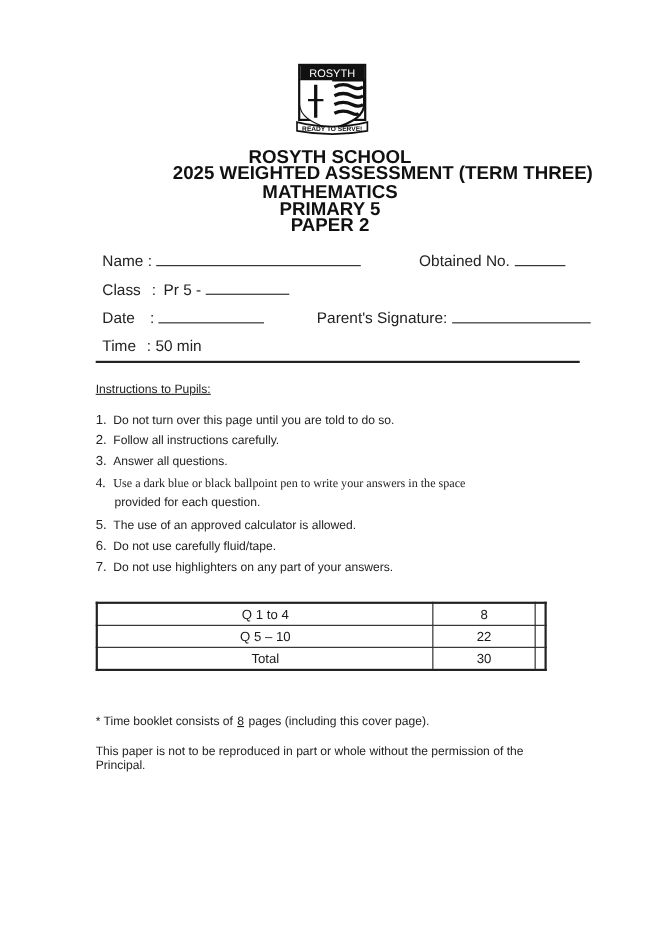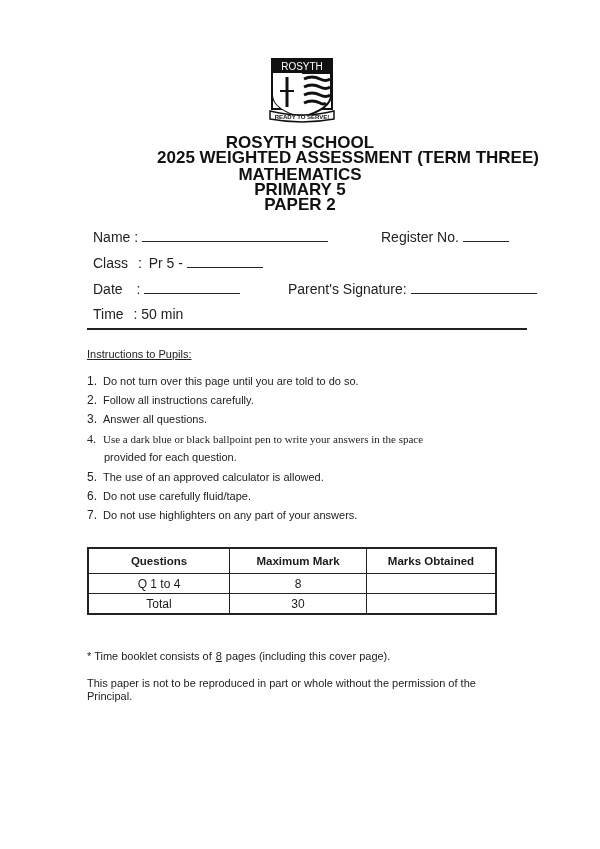--- a/index.html
+++ b/index.html
@@ -52,21 +52,21 @@
 <div class="header h1">ROSYTH SCHOOL</div>
 <div class="header h2">2025 WEIGHTED ASSESSMENT (TERM THREE)</div>
 <div class="header h3">MATHEMATICS</div>
 <div class="header h4">PRIMARY 5</div>
 <div class="header h5">PAPER 2</div>
 
 <div class="field" style="left:93px; top:229px;">
   <span>Name :</span><span class="blank" style="width:186px;"></span>
 </div>
 <div class="field" style="left:381px; top:229px;">
-  <span>Register No.</span><span class="blank" style="width:46px;"></span>
+  <span>Obtained No.</span><span class="blank" style="width:46px;"></span>
 </div>
 <div class="field" style="left:93px; top:255px;">
   <span>Class</span>
   <span style="margin-left:6px;">:</span>
   <span style="margin-left:3px;">Pr 5 -</span><span class="blank" style="width:76px;"></span>
 </div>
 <div class="field" style="left:93px; top:281px;">
   <span>Date</span>
   <span style="margin-left:10px;">:</span><span class="blank" style="width:96px;"></span>
 </div>
@@ -100,28 +100,28 @@
 </div>
 <div class="instr" style="top:489px;">
   <span class="num">6.</span><span>Do not use carefully fluid/tape.</span>
 </div>
 <div class="instr" style="top:508px;">
   <span class="num">7.</span><span>Do not use highlighters on any part of your answers.</span>
 </div>
 
 <table class="marks">
   <tbody>
-      <tr>
-    <th class="col1">Questions</th>
-    <th class="col2">Maximum Mark</th>
-    <th>Marks Obtained</th>
-  </tr>
   <tr>
     <td>Q 1 to 4</td>
     <td>8</td>
+    <td></td>
+  </tr>
+  <tr>
+    <td>Q 5 – 10</td>
+    <td>22</td>
     <td></td>
   </tr>
   <tr>
     <td>Total</td>
     <td>30</td>
     <td></td>
   </tr>
 </tbody>
   </table>
 

